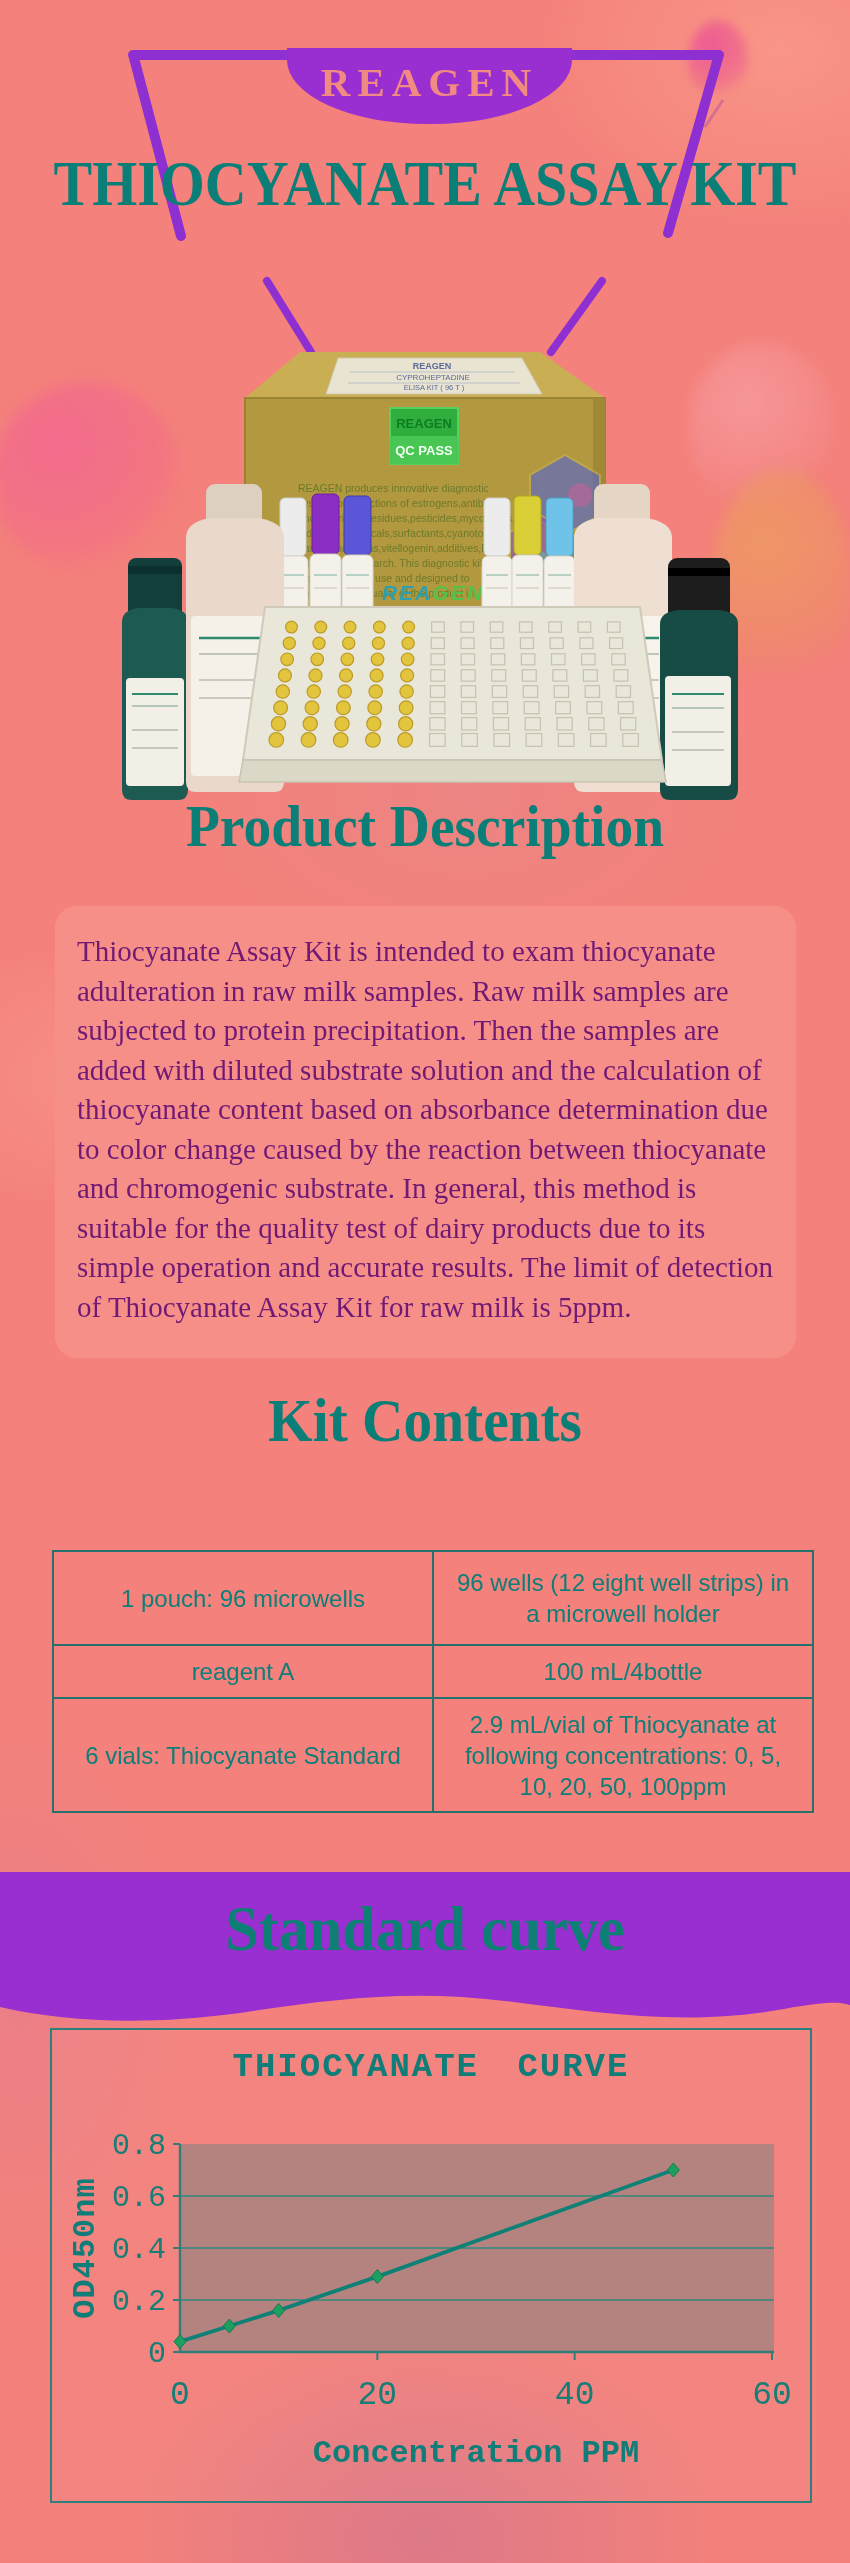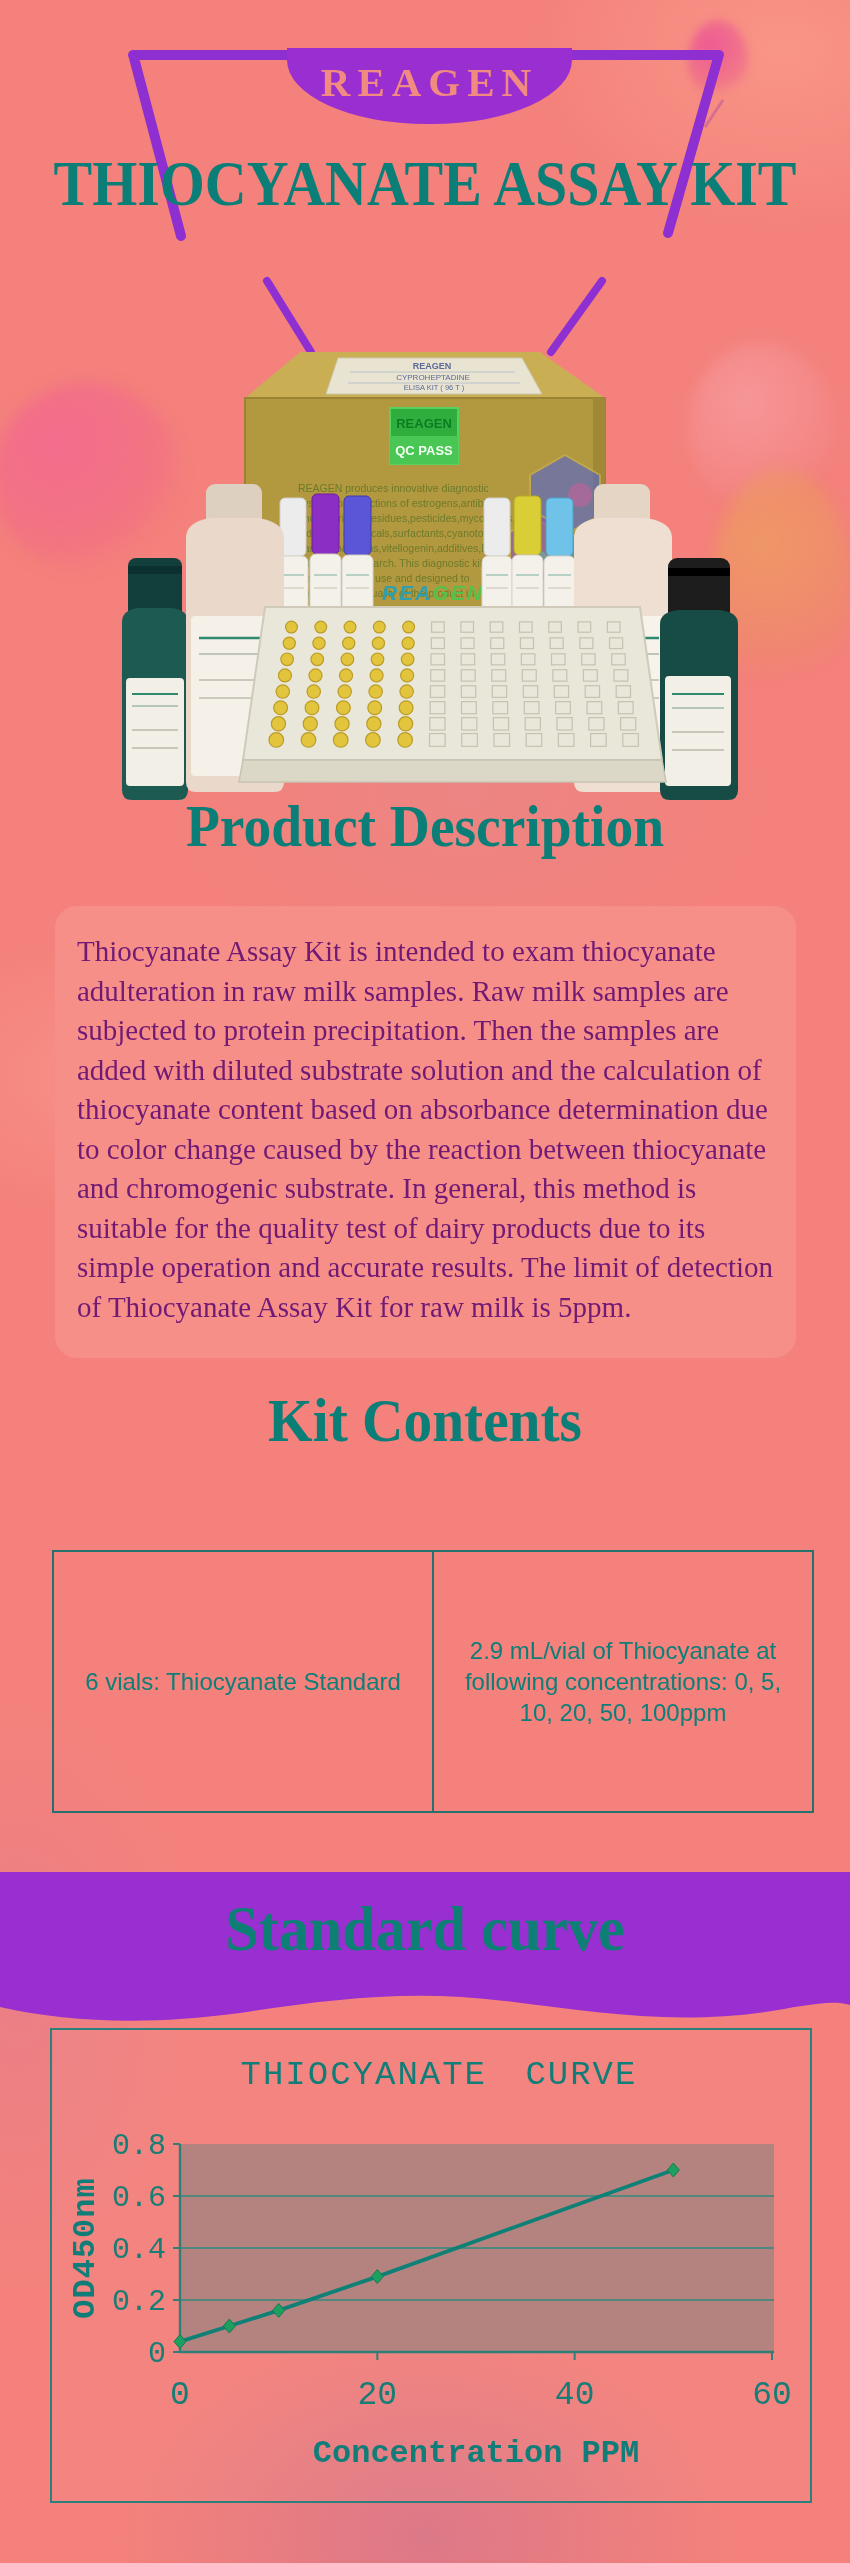--- a/index.html
+++ b/index.html
@@ -73,22 +73,22 @@
   
   .band{position:absolute;left:0;top:1872px;width:850px;height:108px;background:#992fd0;z-index:2;}
   svg.wave{position:absolute;left:0;top:1979px;width:850px;height:50px;z-index:2;}
   #h-curve{top:1892px;font-size:64px;color:#0e7f75;z-index:3;}
   
   .chart-panel{
     position:absolute;left:50px;top:2028px;width:762px;height:475px;
     border:2px solid #2c7f7a;box-sizing:border-box;background:rgba(255,255,255,0.03);
   }
   .chart-title{
-    position:absolute;left:0;top:18px;width:100%;text-align:center;margin:8px;
-    font-family:"Liberation Mono","DejaVu Sans Mono",monospace;font-weight:normal;
+    position:absolute;left:0;top:18px;width:100%;text-align:center;margin:0;
+    font-family:"Liberation Mono","DejaVu Sans Mono",monospace;font-weight:bold;
     font-size:34px;color:#107d78;letter-spacing:2px;word-spacing:16px;
   }
   svg.chart{position:absolute;left:0;top:0;width:758px;height:471px;}
   text.tick{font-family:"Liberation Mono","DejaVu Sans Mono",monospace;font-size:30px;fill:#177d77;}
   text.xtick{font-family:"Liberation Mono","DejaVu Sans Mono",monospace;font-size:33px;fill:#177d77;}
   text.axlabel{font-family:"Liberation Mono","DejaVu Sans Mono",monospace;font-size:32px;fill:#107d78;font-weight:bold;}
   
   text.boxprint{font-family:"Liberation Sans",sans-serif;font-size:10.5px;fill:#6d7b2b;}
   text.tiny{font-family:"Liberation Sans",sans-serif;fill:#5a6a9a;}
 </style>
@@ -355,20 +355,28 @@
 
   <h2 class="section" id="h-desc">Product Description</h2>
   <div class="desc-panel">
     <p>Thiocyanate Assay Kit is intended to exam thiocyanate adulteration in raw milk samples. Raw milk samples are subjected to protein precipitation. Then the samples are added with diluted substrate solution and the calculation of thiocyanate content based on absorbance determination due to color change caused by the reaction between thiocyanate and chromogenic substrate. In general, this method is suitable for the quality test of dairy products due to its simple operation and accurate results. The limit of detection of Thiocyanate Assay Kit for raw milk is 5ppm.</p>
   </div>
 
   <h2 class="section" id="h-kit">Kit Contents</h2>
   <table class="kc">
     <tbody>
         <tr>
+          <td>1 pouch: 96 microwells</td>
+          <td>96 wells (12 eight well strips) in a microwell holder</td>
+        </tr>
+        <tr>
+          <td>reagent A</td>
+          <td>100 mL/4bottle</td>
+        </tr>
+        <tr>
           <td>6 vials: Thiocyanate Standard</td>
           <td>2.9 mL/vial of Thiocyanate at following concentrations: 0, 5, 10, 20, 50, 100ppm</td>
         </tr>
       </tbody>
   </table>
 
   <div class="band"></div>
   <svg class="wave" viewBox="0 0 850 50" preserveAspectRatio="none">
     <path d="M0,28 C70,44 150,46 240,34 C330,20 410,10 505,22 C595,33 672,46 765,33 C800,28 830,20 850,26 L850,0 L0,0 Z" fill="#992fd0"></path>
   </svg>

